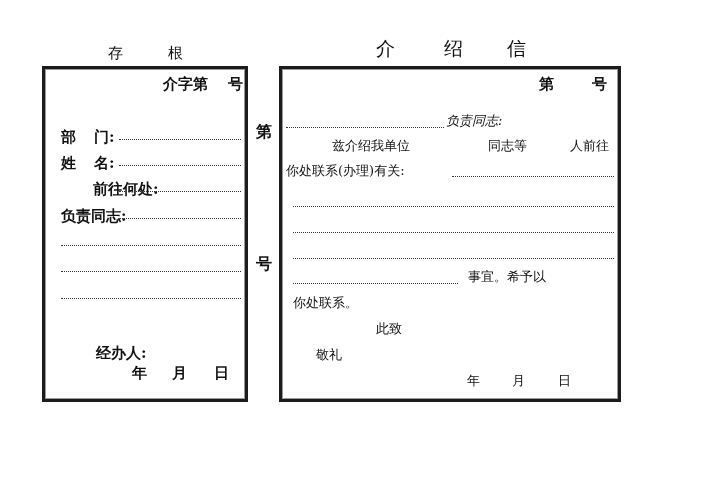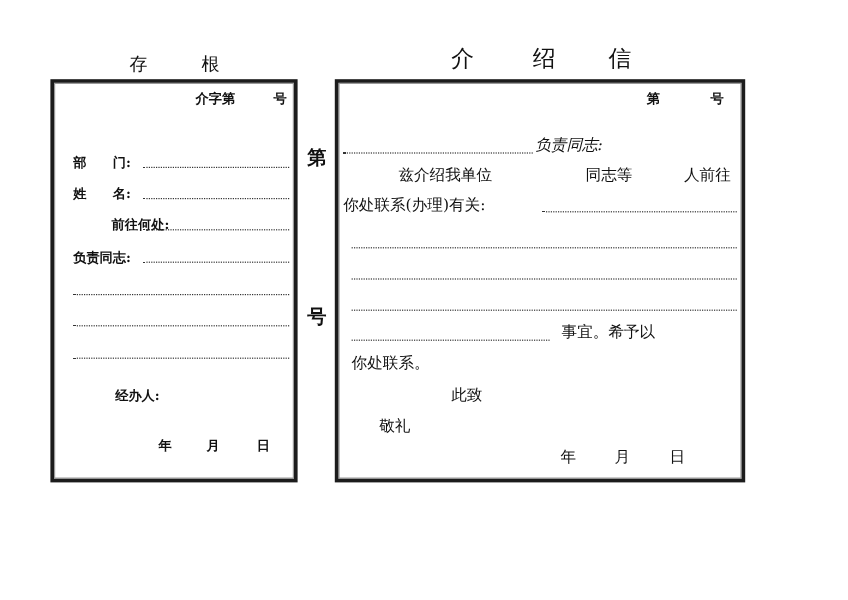--- a/index.html
+++ b/index.html
@@ -9,21 +9,21 @@
   }
   .abs { position:absolute; white-space:nowrap; }
   .title-s { font-size:15px; letter-spacing:0; }
   .title-l { font-size:19px; }
   .box {
     position:absolute; box-sizing:border-box;
     border:3px solid #1c1c1c;
     box-shadow: inset 0 0 0 1px #9a9a9a;
     background:#fff;
   }
-  .sm { font-size:11px; font-weight:bold; }
+  .sm { font-size:15px; font-weight:bold; }
   .md { font-size:13px; }
   .dot {
     position:absolute; height:0;
     border-bottom:1px dotted #333;
   }
   .side { font-size:16px; font-weight:bold; }
 </style>
 </head>
 <body>
 
@@ -46,21 +46,21 @@
 <div class="abs sm" style="left:61px;top:180px;margin-left:32px;">前往何处:</div>
 <div class="dot" style="left:119px;top:191px;width:122px;"></div>
 
 <div class="abs sm" style="left:61px;top:207px;">负责同志:</div>
 <div class="dot" style="left:119px;top:218px;width:122px;"></div>
 
 <div class="dot" style="left:61px;top:245px;width:180px;"></div>
 <div class="dot" style="left:61px;top:271px;width:180px;"></div>
 <div class="dot" style="left:61px;top:298px;width:180px;"></div>
 
-<div class="abs sm" style="left:96px;top:322px;text-align:right;">经办人:</div>
+<div class="abs sm" style="left:96px;top:344px;text-align:right;">经办人:</div>
 
 <div class="abs sm" style="left:132px;top:364px;">年</div>
 <div class="abs sm" style="left:172px;top:364px;">月</div>
 <div class="abs sm" style="left:214px;top:364px;">日</div>
 
 <div class="abs side" style="left:256px;top:122px;">第</div>
 <div class="abs side" style="left:256px;top:254px;">号</div>
 
 <div class="abs title-l" style="left:376px;top:36px;">介</div>
 <div class="abs title-l" style="left:444px;top:36px;">绍</div>

